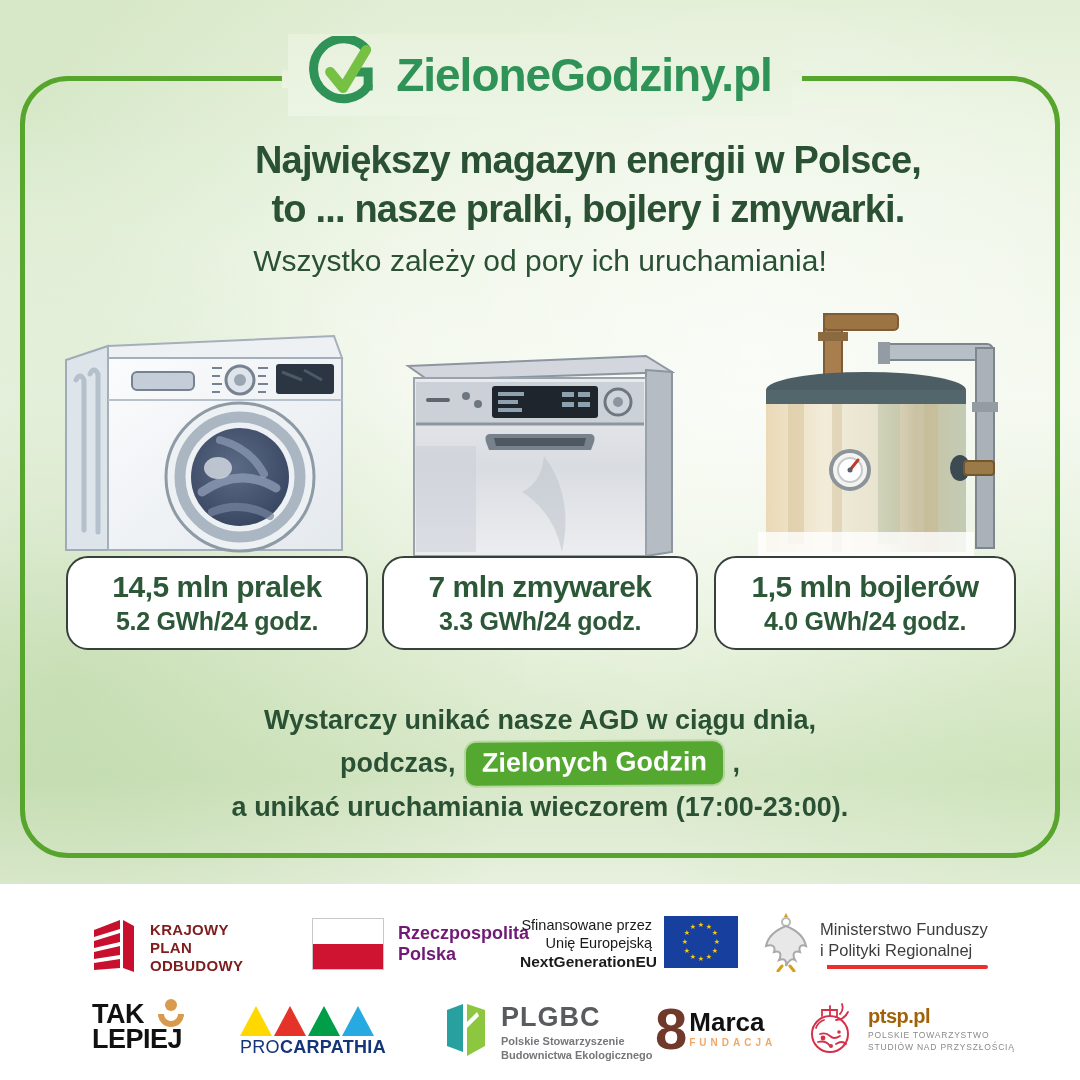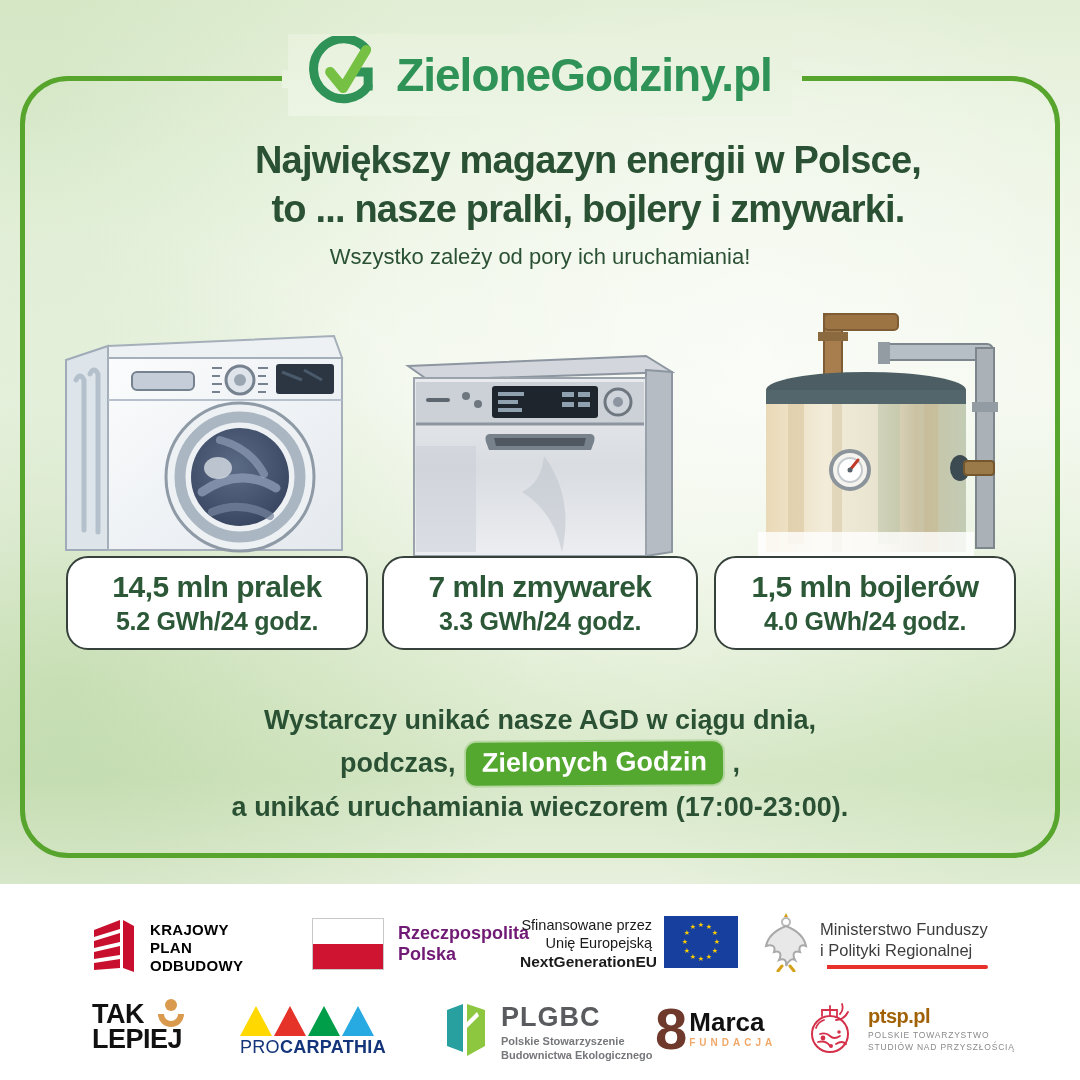--- a/index.html
+++ b/index.html
@@ -27,21 +27,21 @@
   
   .logo-row{position:absolute;top:34px;left:50%;transform:translateX(-50%);
     display:flex;align-items:center;gap:14px;padding:0 20px;height:82px;
     background:linear-gradient(180deg,#e7f1dc,#ecf5e4);}
   .logo-text{font-size:46px;font-weight:800;color:#2f9257;letter-spacing:-1px;white-space:nowrap;}
 
   
   .headline{position:absolute;top:136px;left:0;width:1080px;text-align:center;
     color:#2b5134;font-weight:800;font-size:38px;line-height:1.30;letter-spacing:-0.8px;margin-left:48px;}
   .subline{position:absolute;top:244px;left:0;width:1080px;text-align:center;
-    color:#2b5134;font-weight:500;font-size:22px;}
+    color:#2b5134;font-weight:500;font-size:30px;}
 
   
   .illus{position:absolute;}
   .illus svg{display:block;}
 
   
   .stat-box{position:absolute;top:556px;height:94px;background:#ffffff;
     border:2px solid #35413a;border-radius:22px;box-sizing:border-box;
     display:flex;flex-direction:column;align-items:center;justify-content:center;gap:3px;}
   .stat-title{color:#2c5838;font-weight:800;font-size:30px;letter-spacing:-0.5px;}
@@ -50,21 +50,21 @@
   
   .message{position:absolute;top:702px;left:0;width:1080px;text-align:center;
     color:#2b5134;font-weight:600;font-size:27px;line-height:1.38;}
   .msg-line2{display:flex;align-items:center;justify-content:center;gap:10px;margin:3px 0;}
   .chip{display:inline-block;background:#54a72f;color:#ffffff;font-weight:800;
     padding:2px 16px 4px;border-radius:10px;transform:rotate(-0.4deg);
     box-shadow:0 0 0 2px rgba(84,167,47,.25);}
 
   
   .flogo{position:absolute;display:flex;align-items:center;}
-  .kpo-text{color:#000000;font-weight:700;font-size:15px;line-height:1.18;margin-left:10px;letter-spacing:.3px;}
+  .kpo-text{color:#7f1d1d;font-weight:700;font-size:15px;line-height:1.18;margin-left:10px;letter-spacing:.3px;}
   .flag-pl{width:72px;height:52px;box-sizing:border-box;border:1px solid #c9c9c9;
     background:linear-gradient(180deg,#ffffff 0 50%,#cf1432 50% 100%);}
   .poland-text{color:#701a75;font-weight:700;font-size:18px;line-height:1.15;margin-left:14px;}
   .eu-text{text-align:right;color:#1a1a1a;font-size:14.5px;line-height:1.25;margin-right:12px;}
   .eu-text .b{font-weight:800;font-size:15.5px;}
   .ministry-text{color:#3d3d3d;font-size:16.5px;line-height:1.25;margin-left:10px;}
   .ministry-rule{height:4px;background:linear-gradient(90deg,#ffffff 0 4%,#e8312a 4% 100%);
     margin-top:5px;border-radius:2px;}
   .tak-text{color:#111111;font-weight:900;font-size:27px;line-height:.92;letter-spacing:-0.5px;}
   .tri-row{display:flex;gap:2px;margin-bottom:1px;}

